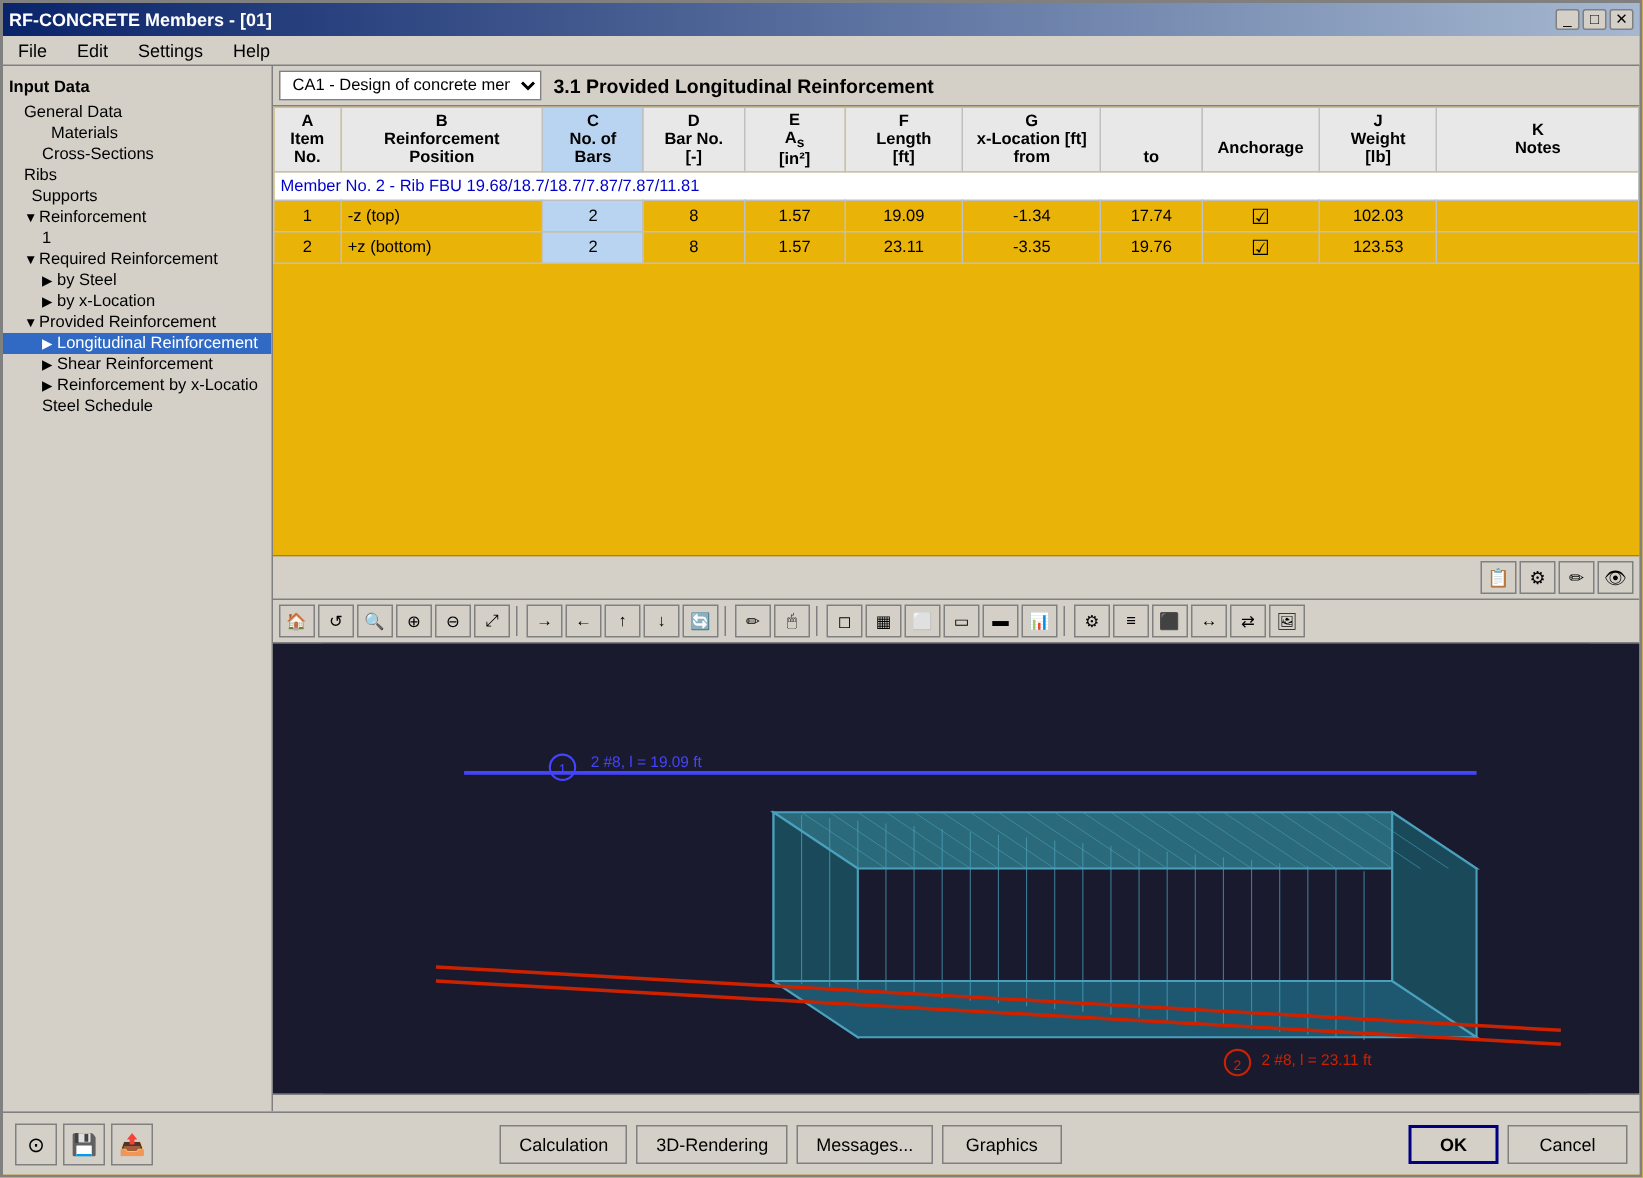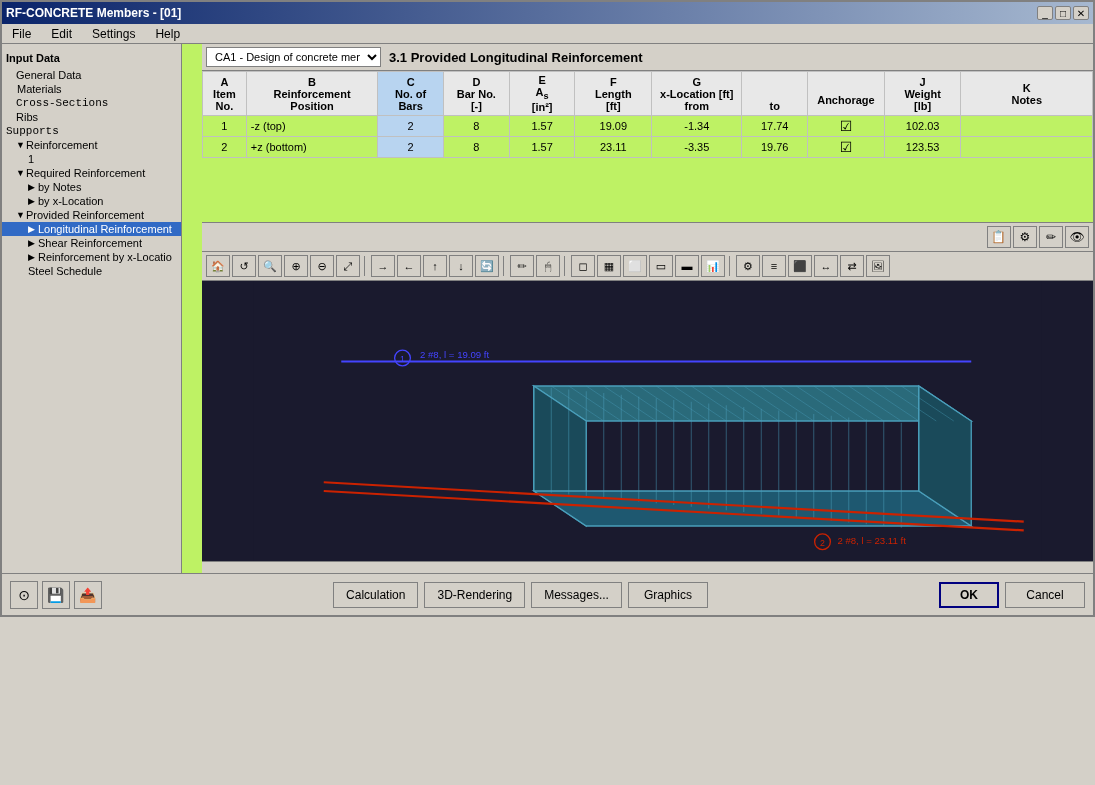--- a/index.html
+++ b/index.html
@@ -1,28 +1,28 @@
 <!DOCTYPE html>
 <html><head>
   <meta charset="utf-8">
   <style>
     * { margin: 0; padding: 0; box-sizing: border-box; }
     body { font-family: 'Segoe UI', Tahoma, sans-serif; font-size: 12px; background: #d4d0c8; width: 1095px; height: 785px; overflow: hidden; }
     
-    .window { width: 1095px; height: 617px; background: #bef264; border: 2px solid #808080; display: flex; flex-direction: column; }
+    .window { width: 1095px; height: 785px; background: #eab308; border: 2px solid #808080; display: flex; flex-direction: column; }
     
     .title-bar { background: linear-gradient(to right, #0a246a, #a6b8d0); height: 22px; display: flex; align-items: center; justify-content: space-between; padding: 0 4px; flex-shrink: 0; }
     .title-text { color: white; font-size: 12px; font-weight: bold; }
     .title-controls { display: flex; gap: 2px; }
     .title-btn { width: 16px; height: 14px; background: #d4d0c8; border: 1px solid #808080; font-size: 10px; display: flex; align-items: center; justify-content: center; cursor: pointer; border-radius: 2px; }
     
     .menu-bar { background: #d4d0c8; height: 20px; display: flex; align-items: center; padding: 0 4px; border-bottom: 1px solid #808080; flex-shrink: 0; gap: 8px; }
     .menu-item { padding: 2px 6px; cursor: pointer; font-size: 12px; }
     
-    .main-content { display: flex; flex: 1; overflow: hidden; gap: 20px; }
+    .main-content { display: flex; flex: 1; overflow: hidden; }
     
     .sidebar { width: 180px; background: #d4d0c8; border-right: 1px solid #808080; overflow-y: auto; flex-shrink: 0; padding: 4px 0; }
     .tree-label { display: flex; align-items: center; cursor: pointer; padding: 1px 2px; white-space: nowrap; font-size: 11px; }
     .dropdown-btn { background: none; border: none; cursor: pointer; font-size: 9px; width: 10px; color: #000; }
     
     .right-panel { flex: 1; display: flex; flex-direction: column; overflow: hidden; }
     .dropdown-select { font-size: 11px; padding: 2px 4px; background: white; border: 1px solid #808080; width: 175px; }
     
     .table-area { flex: 1; overflow: auto; max-height: 300px; border-bottom: 1px solid #808080; }
     
@@ -78,46 +78,46 @@
     <span class="menu-item">Help</span>
   </div>
 
   <div class="main-content">
 
     <div class="sidebar">
       <div style="padding: 4px 4px; font-weight: bold; font-size: 11px;">Input Data</div>
       <div class="tree-label" style="padding-left: 14px;">
         <span>General Data</span>
       </div>
-      <div class="tree-label" style="padding-left: 15px;">
+      <div class="tree-label" style="padding-left: 32px;">
         <span>Materials</span>
       </div>
-      <div class="tree-label" style="padding-left: 14px; font-family: Liberation Mono, monospace;">
+      <div class="tree-label" style="padding-left: 26px;">
         <span>Cross-Sections</span>
       </div>
       <div class="tree-label" style="padding-left: 14px;">
         <span>Ribs</span>
       </div>
-      <div class="tree-label" style="padding-left: 4px; font-family: Liberation Mono, monospace;">
+      <div class="tree-label" style="padding-left: 19px;">
         <span>Supports</span>
       </div>
       <div class="tree-label" style="padding-left: 14px;">
         <span class="dropdown-btn">▼</span>
         <span>Reinforcement</span>
       </div>
       <div class="tree-label" style="padding-left: 26px;">
         <span>1</span>
       </div>
       <div class="tree-label" style="padding-left: 14px;">
         <span class="dropdown-btn">▼</span>
         <span>Required Reinforcement</span>
       </div>
       <div class="tree-label" style="padding-left: 26px;">
         <span class="dropdown-btn">▶</span>
-        <span>by Notes</span>
+        <span>by Steel</span>
       </div>
       <div class="tree-label" style="padding-left: 26px;">
         <span class="dropdown-btn">▶</span>
         <span>by x-Location</span>
       </div>
       <div class="tree-label" style="padding-left: 14px;">
         <span class="dropdown-btn">▼</span>
         <span>Provided Reinforcement</span>
       </div>
       <div class="tree-label" style="padding-left: 26px; background: #316ac5; color: white;">
@@ -157,20 +157,23 @@
               <th style="width:60px;">E<br>A<sub>s</sub><br>[in²]</th>
               <th style="width:70px;">F<br>Length<br>[ft]</th>
               <th style="width:80px;">G<br>x-Location [ft]<br>from</th>
               <th style="width:60px;"><br><br>to</th>
               <th style="width:70px;"><br>Anchorage<br></th>
               <th style="width:70px;">J<br>Weight<br>[lb]</th>
               <th style="width:120px;">K<br>Notes<br></th>
             </tr>
           </thead>
           <tbody>
+            <tr>
+              <td colspan="11" class="member-header" style="color:#0000cc;">Member No. 2 - Rib FBU 19.68/18.7/18.7/7.87/7.87/11.81</td>
+            </tr>
             <tr>
               <td>1</td>
               <td class="left">-z (top)</td>
               <td style="background:#b8d4f0;">2</td>
               <td>8</td>
               <td>1.57</td>
               <td>19.09</td>
               <td>-1.34</td>
               <td>17.74</td>
               <td class="checkbox-cell">☑</td>

